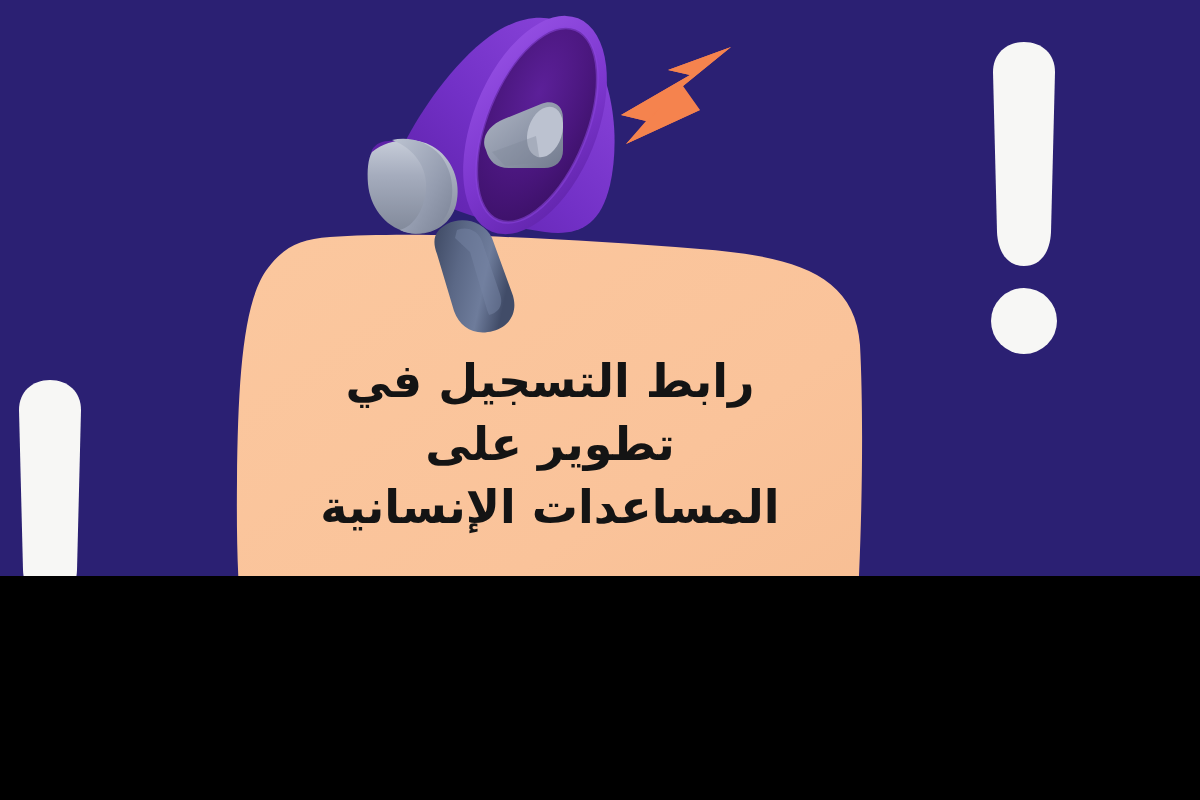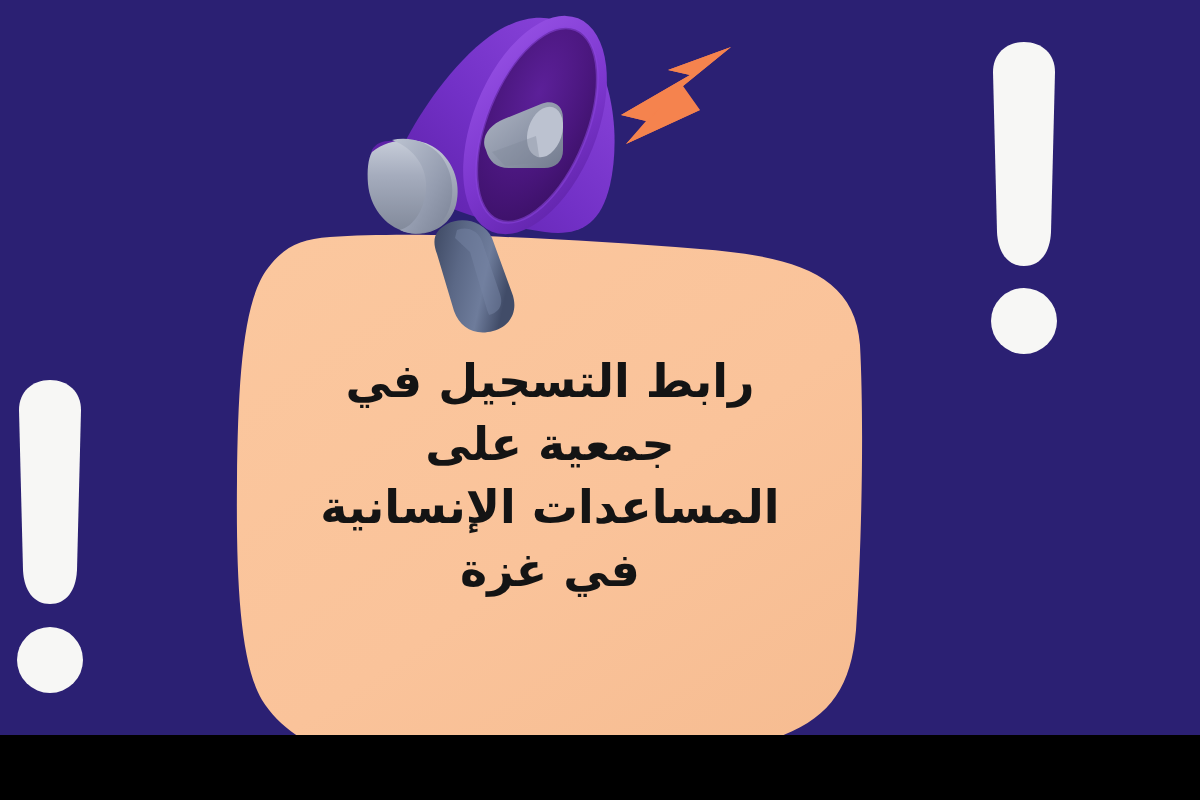--- a/index.html
+++ b/index.html
@@ -4,21 +4,21 @@
 <title>Announcement Card</title>
 <style>
   html, body {
     margin: 0;
     padding: 0;
     background: #000;
   }
   #stage {
     position: relative;
     width: 1200px;
-    height: 735px;
+    height: 576px;
     overflow: hidden;
     font-family: "DejaVu Sans", "Liberation Sans", sans-serif;
     background: #14b8a6;
   }
   .bg-layer {
     position: absolute;
     inset: 0;
     width: 100%;
     height: 100%;
   }
@@ -210,18 +210,17 @@
                  L 437 254
                  C 431 238, 436 230, 447 224 Z" fill="url(#handleGrad)"></path>
         <path d="M457 230 C 468 226, 478 231, 482 241 L 500 294
                  C 504 306, 498 313, 489 315 L 487 310 L 470 252 L 455 238 Z" fill="#7684A4" opacity="0.5"></path>
       </g>
     </g>
   </svg>
 
   <div class="text-layer">
     <span class="headline-line">رابط التسجيل في</span>
-    <span class="headline-line">جمعية على</span>
+    <span class="headline-line">تطوير على</span>
     <span class="headline-line">المساعدات الإنسانية</span>
-    <span class="headline-line">في غزة</span>
   </div>
 
 </div>
 
 </body></html>

